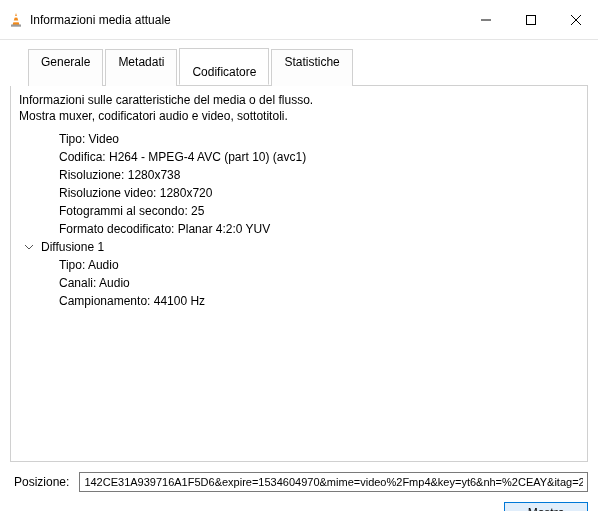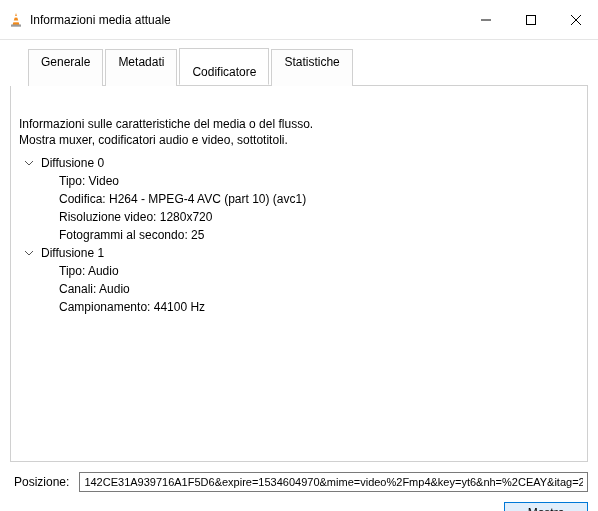--- a/index.html
+++ b/index.html
@@ -65,21 +65,20 @@
 }
 .tab-panel {
   border: 1px solid #d0d0d0;
   border-top: none;
   padding: 6px 8px 8px 8px;
   height: 376px;
 }
 .desc {
   line-height: 1.35;
   margin-bottom: 4px;
-  margin-top: 24px;
 }
 .tree {
   margin-top: 6px;
 }
 .stream-row {
   display: flex;
   align-items: center;
   padding: 2px 0;
   margin-left: 4px;
 }
@@ -168,32 +167,26 @@
     <div class="tab">Metadati</div>
     <div class="tab active">Codificatore</div>
     <div class="tab">Statistiche</div>
   </div>
   <div class="tab-panel">
     <div class="desc">
       <div>Informazioni sulle caratteristiche del media o del flusso.</div>
       <div>Mostra muxer, codificatori audio e video, sottotitoli.</div>
     </div>
     <div class="tree" id="tree">
-        <div class="stream-row">
-          <span class="expander">
-            <svg width="10" height="10">
-              <polyline points="1,3 5,7 9,3"></polyline>
-            </svg>
-          </span>
-          <span class="stream-title">Diffusione 0</span>
-        </div>
         <div class="prop-row">Tipo: Video</div>
         <div class="prop-row">Codifica: H264 - MPEG-4 AVC (part 10) (avc1)</div>
+        <div class="prop-row">Risoluzione: 1280x738</div>
         <div class="prop-row">Risoluzione video: 1280x720</div>
         <div class="prop-row">Fotogrammi al secondo: 25</div>
+        <div class="prop-row">Formato decodificato: Planar 4:2:0 YUV</div>
         <div class="stream-row">
           <span class="expander">
             <svg width="10" height="10">
               <polyline points="1,3 5,7 9,3"></polyline>
             </svg>
           </span>
           <span class="stream-title">Diffusione 1</span>
         </div>
         <div class="prop-row">Tipo: Audio</div>
         <div class="prop-row">Canali: Audio</div>

